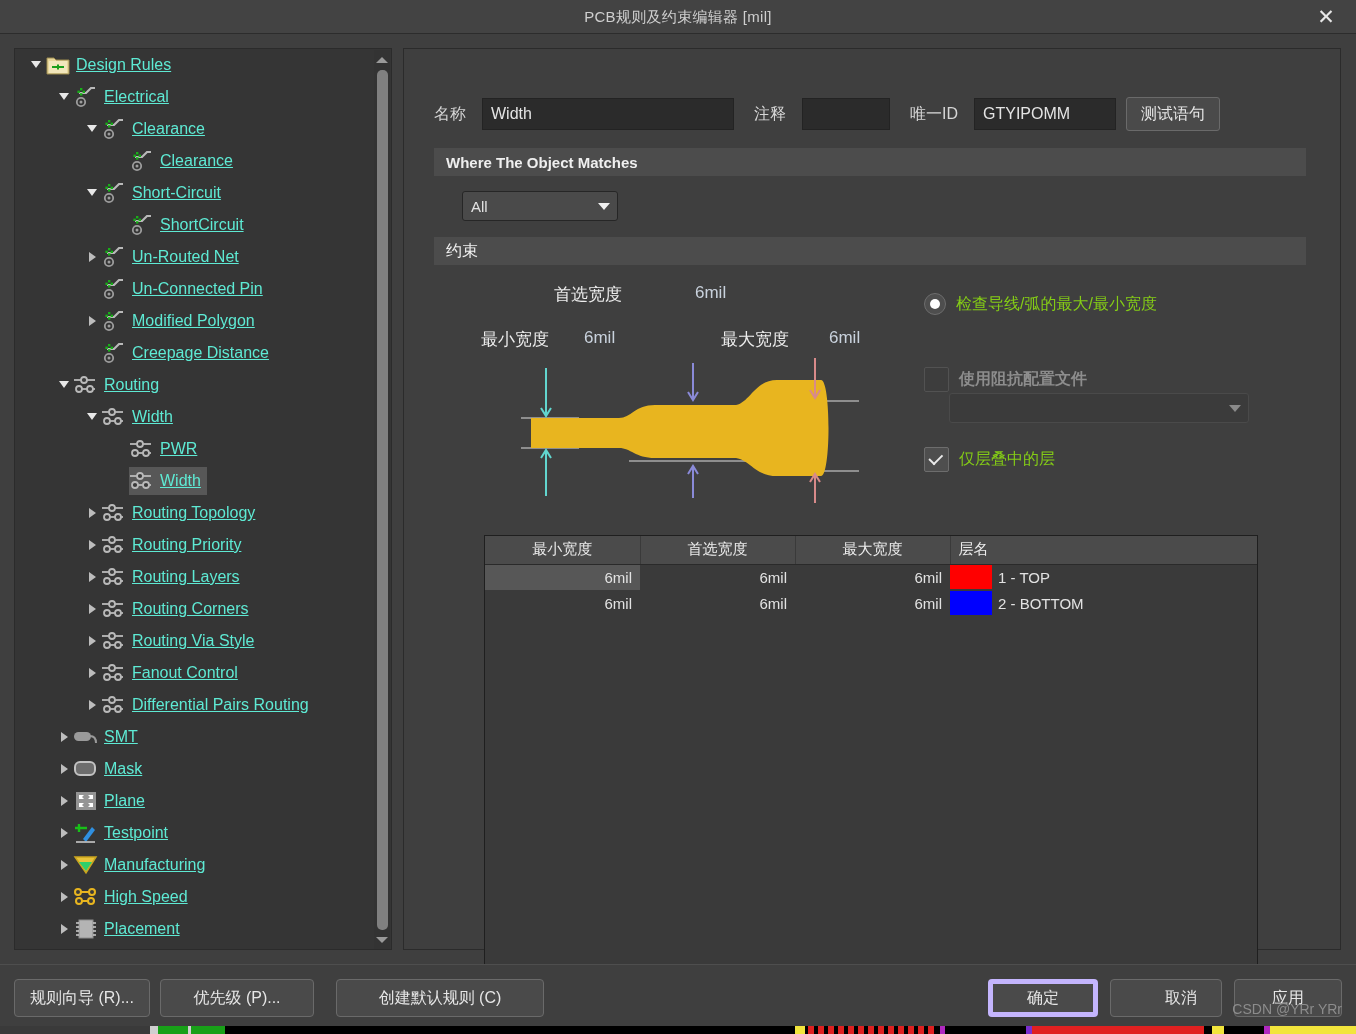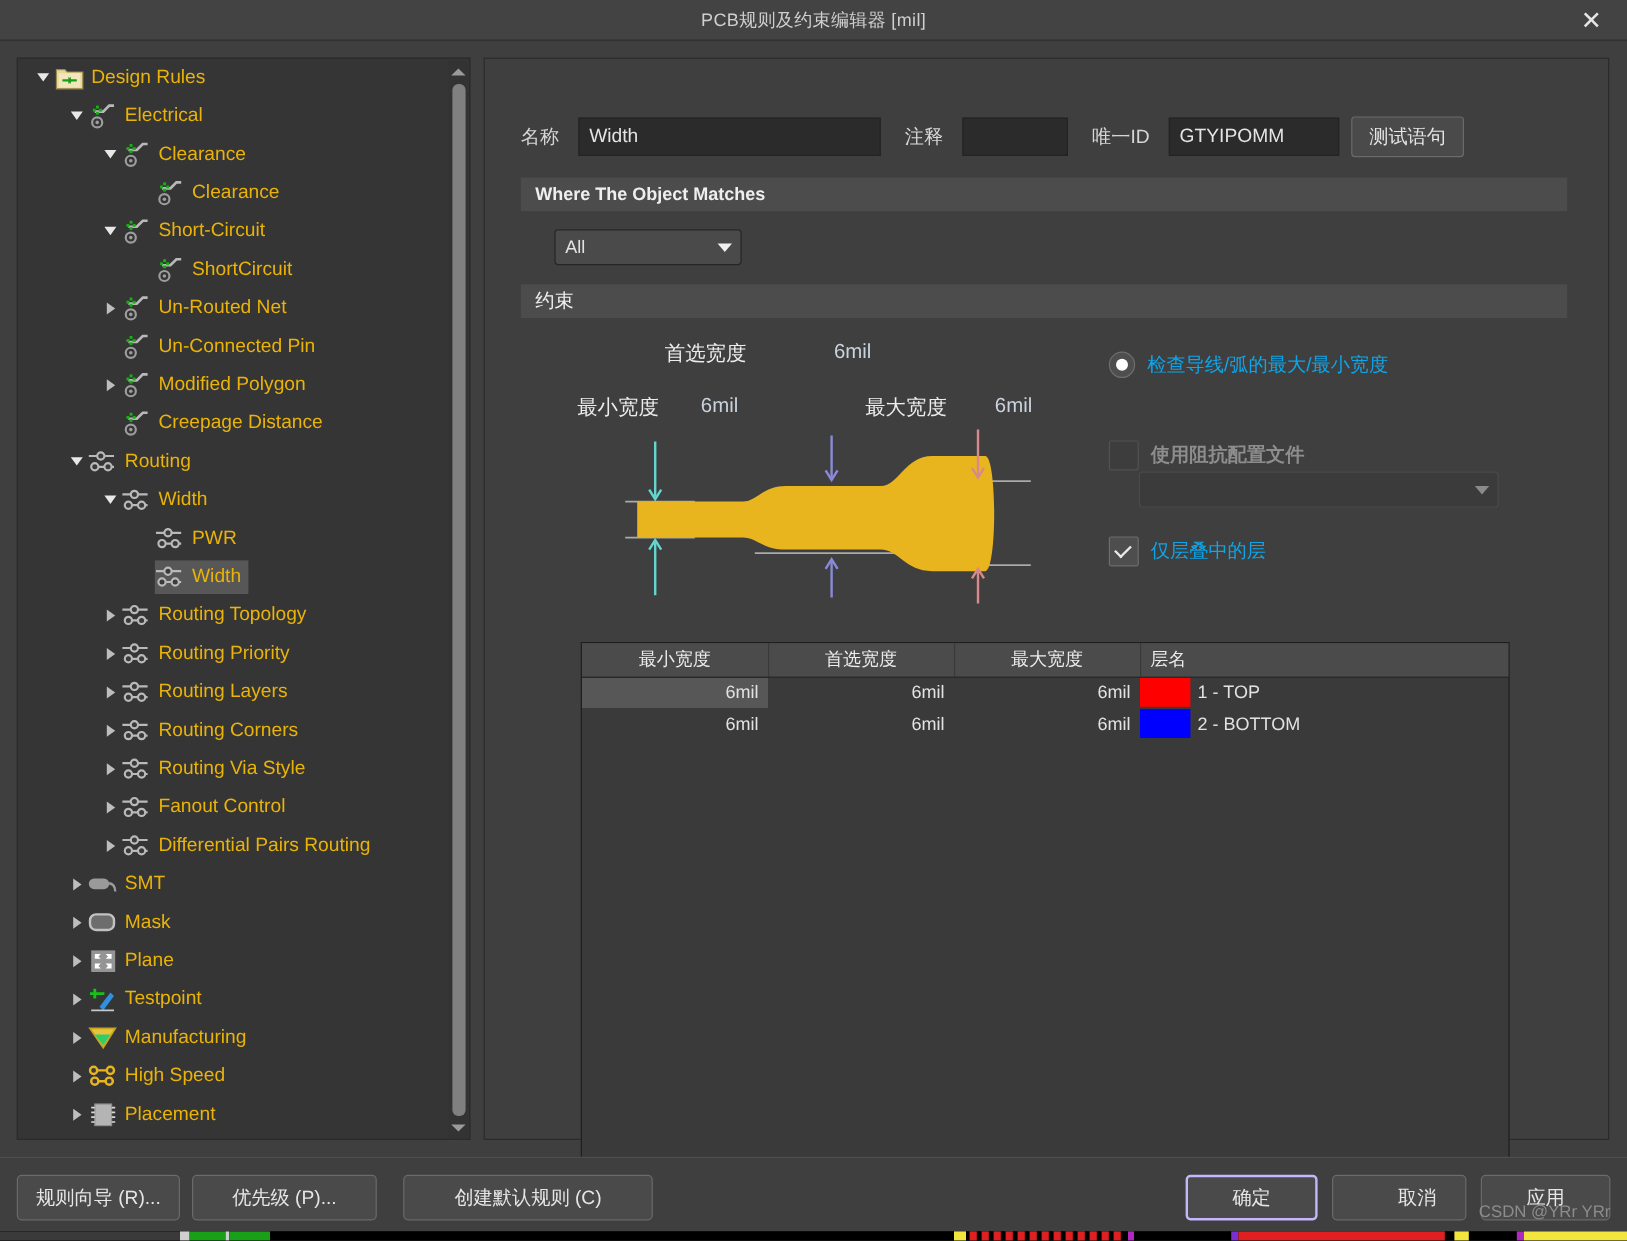--- a/index.html
+++ b/index.html
@@ -52,22 +52,23 @@
   .tree-scroll-area {
     position: absolute; left: 0; top: 0; width: 360px; height: 902px;
     overflow: hidden;
   }
   .tree-item {
     position: relative;
     height: 32px;
     display: flex; align-items: center;
     white-space: nowrap;
     font-size: 16px;
-    color: #eab308;
+    color: #5eead4;
     cursor: pointer;
+    text-decoration: underline;
   }
   .tree-item.selected .tree-label-wrap {
     background: #575757;
   }
   .tree-label-wrap {
     display: inline-flex; align-items: center;
     height: 28px;
     padding: 0 6px 0 0;
     min-width: 0;
   }
@@ -180,21 +181,21 @@
   .opt-row { position: absolute; display: flex; align-items: center; cursor: pointer; }
   .radio {
     width: 22px; height: 22px; border-radius: 50%;
     background: #4e4e4e; border: 1px solid #6d6d6d;
     margin-right: 10px; flex: 0 0 22px;
     display: flex; align-items: center; justify-content: center;
   }
   .radio.on::after {
     content:""; width: 10px; height: 10px; border-radius: 50%; background: #ffffff;
   }
-  .opt-text { font-size: 16px; color: #0ea5e9; white-space: nowrap; }
+  .opt-text { font-size: 16px; color: #84cc16; white-space: nowrap; }
   .opt-text.dim { color: #8d8d8d; }
   .checkbox {
     width: 25px; height: 25px; background: #4e4e4e; border: 1px solid #6d6d6d;
     border-radius: 2px; margin-right: 10px; flex: 0 0 25px;
     display:flex; align-items:center; justify-content:center;
   }
   .checkbox.disabled { background:#3d3d3d; border-color:#525252; }
   .chk-mark {
     width: 13px; height: 8px;
     border-left: 2.5px solid #eaeaea; border-bottom: 2.5px solid #eaeaea;
@@ -222,21 +223,21 @@
   .layer-inner { display: flex; align-items: center; height: 24px; }
   .swatch { width: 42px; height: 24px; flex: 0 0 42px; }
   .layer-name { padding-left: 6px; }
 
   
   .footer {
     position: absolute; left: 0; top: 964px; width: 1356px; height: 62px;
     background: #3f3f3f; border-top: 1px solid #4e4e4e;
   }
   .footer .btn { position: absolute; top: 14px; height: 38px; border-radius: 4px; }
-  .btn.primary { border: 2px solid #c4b5fd; }
+  .btn.primary { border: 5px solid #c4b5fd; }
   .watermark {
     position: absolute; right: 14px; top: 36px;
     font-size: 14px; color: #8c8c8c;
   }
 
   
   .pcb-strip {
     position: absolute; left: 0; top: 1026px; width: 1356px; height: 8px;
     background: #000;
     overflow: hidden;

